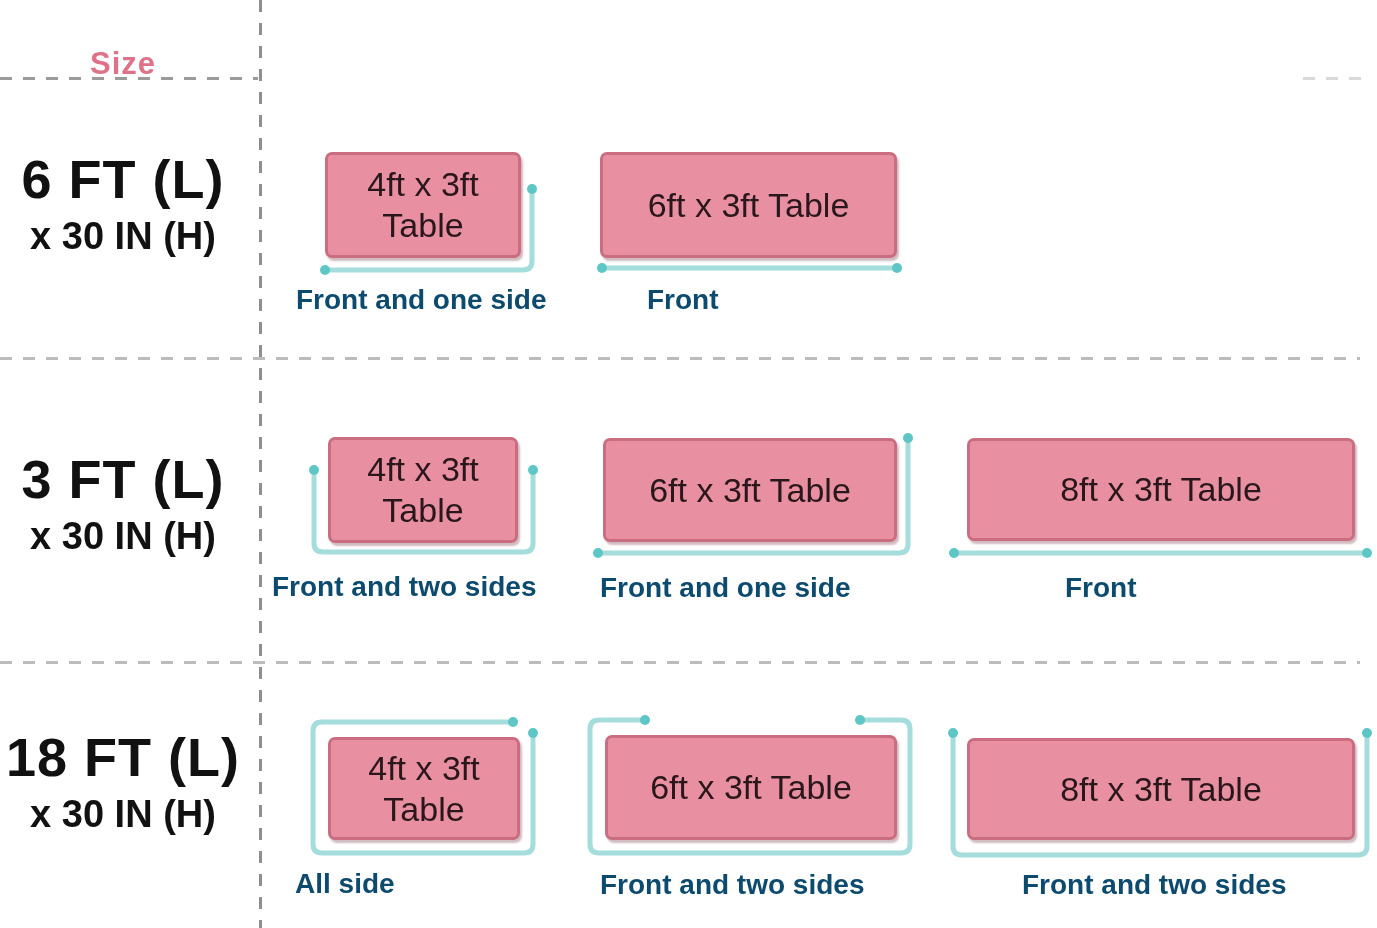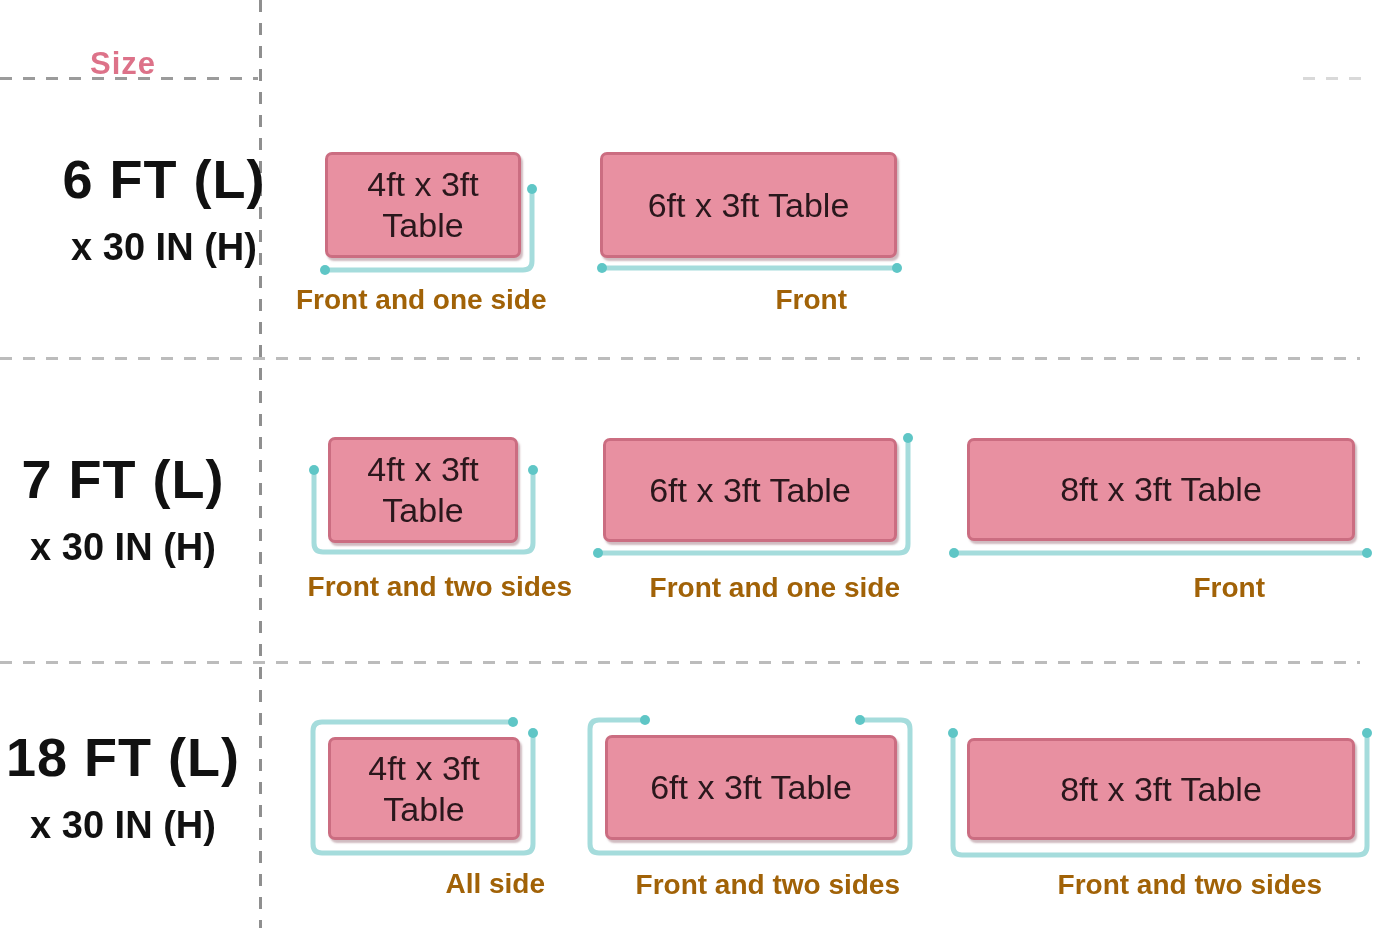--- a/index.html
+++ b/index.html
@@ -13,53 +13,53 @@
   .dash-h.light{background:repeating-linear-gradient(90deg,#bcbcbc 0 12px,transparent 12px 23px);}
   .dash-h.faint{background:repeating-linear-gradient(90deg,#d9d9d9 0 12px,transparent 12px 23px);}
   .dash-v{position:absolute;width:3px;
     background:repeating-linear-gradient(180deg,#8f8f8f 0 12px,transparent 12px 23px);}
   
   .size-title{position:absolute;left:0;top:10px;width:246px;text-align:center;
     font-size:31px;font-weight:bold;color:#dd7289;letter-spacing:1px;margin-top:36px;}
   
   .row-header{position:absolute;left:0;width:246px;text-align:center;color:#111111;}
   .rh-main{font-size:54px;font-weight:bold;line-height:58px;letter-spacing:1px;white-space:nowrap;}
-  .rh-sub{font-size:38px;font-weight:bold;line-height:44px;margin-top:17px;white-space:nowrap;}
+  .rh-sub{font-size:38px;font-weight:bold;line-height:44px;margin-top:6px;white-space:nowrap;}
   
   .tablebox{position:absolute;background:#e890a1;border:3px solid #cb6d81;border-radius:7px;
     box-shadow:2px 3px 2px rgba(120,60,75,0.35);
     display:flex;flex-direction:column;align-items:center;justify-content:center;
     color:#2a171c;font-size:34px;font-weight:500;line-height:41px;text-align:center;}
   
-  .coverage{position:absolute;text-align:right;font-size:28px;font-weight:bold;
-    color:#a16207;white-space:nowrap;}
+  .coverage{position:absolute;text-align:left;font-size:28px;font-weight:bold;
+    color:#0c4a6e;white-space:nowrap;}
   
   #cover-lines{position:absolute;left:0;top:0;pointer-events:none;}
   #cover-lines path{fill:none;stroke:#a5dcdc;stroke-width:5;stroke-linecap:round;}
   #cover-lines circle{fill:#5fc6c6;}
 </style>
 </head>
 <body>
 
 <div id="canvas">
 
   <div class="dash-h" style="left:0;top:77px;width:258px;"></div>
   <div class="dash-h faint" style="left:1303px;top:77px;width:58px;"></div>
   <div class="dash-h light" style="left:0;top:357px;width:1360px;"></div>
   <div class="dash-h light" style="left:0;top:661px;width:1360px;"></div>
   <div class="dash-v" style="left:259px;top:0;height:928px;"></div>
 
   <div class="size-title">Size</div>
 
-  <div class="row-header" style="top:150px;padding-left:41px;">
+  <div class="row-header" style="top:150px;">
     <div class="rh-main">6 FT (L)</div>
     <div class="rh-sub">x 30 IN (H)</div>
   </div>
   <div class="row-header" style="top:450px;">
-    <div class="rh-main">7 FT (L)</div>
+    <div class="rh-main">3 FT (L)</div>
     <div class="rh-sub">x 30 IN (H)</div>
   </div>
   <div class="row-header" style="top:728px;">
     <div class="rh-main">18 FT (L)</div>
     <div class="rh-sub">x 30 IN (H)</div>
   </div>
 
   <div class="tablebox" style="left:325px;top:152px;width:190px;height:100px;">
     <div>4ft x 3ft</div>
     <div>Table</div>

